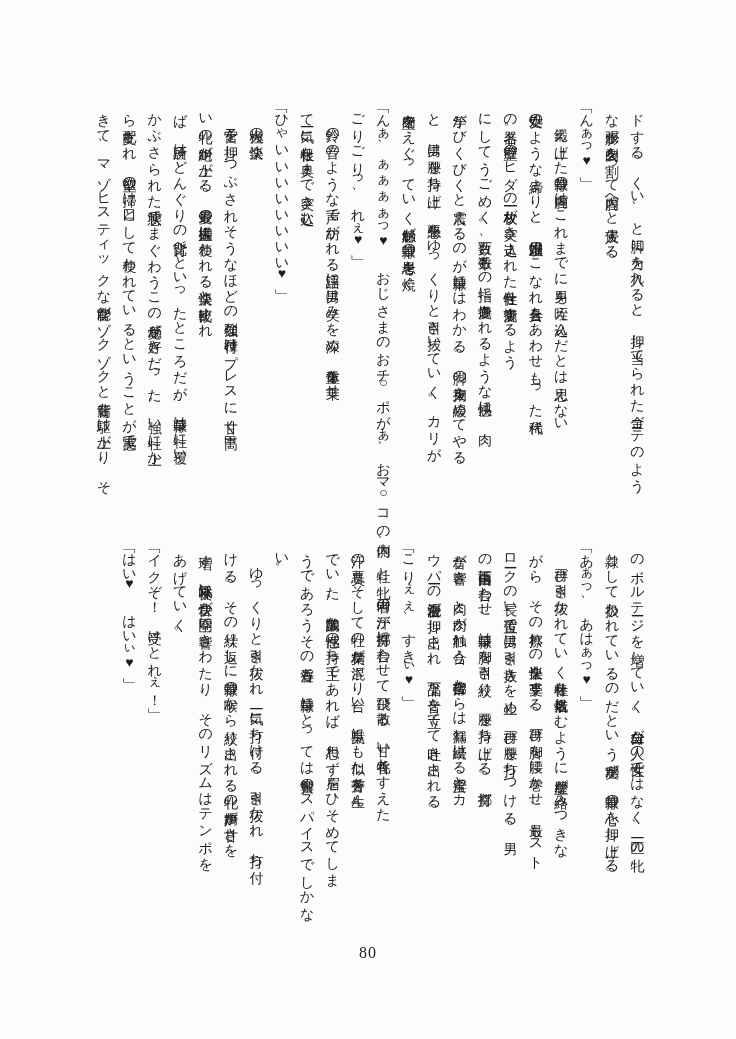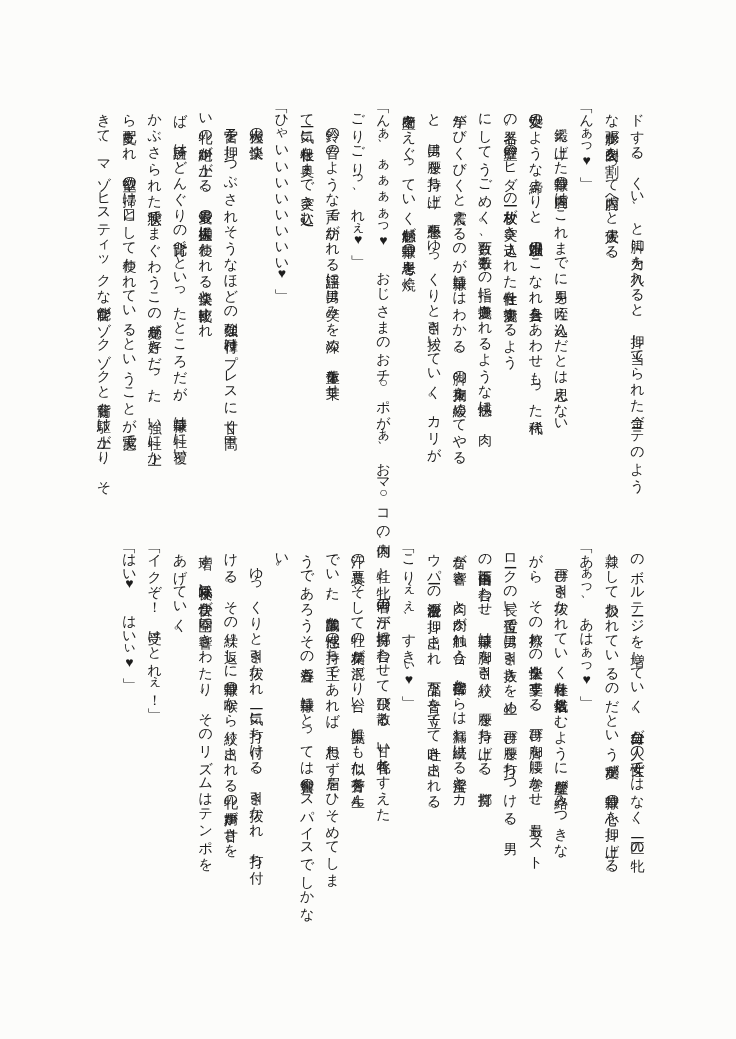--- a/index.html
+++ b/index.html
@@ -100,13 +100,14 @@
       <p class="tline">うであろうその淫香も、隷華にとっては興奮のスパイスでしかな</p>
       <p class="tline">い。</p>
       <p class="tline">　ゆっくりと引き抜かれ、一気に打ち付ける。引き抜かれ、打ち付</p>
       <p class="tline">ける。その繰り返しに隷華の喉から絞り出される牝の嬌声が甘さを</p>
       <p class="tline">増す。小気味良い快音が空間に響きわたり、そのリズムはテンポを</p>
       <p class="tline">あげていく。</p>
       <p class="tline">「イクぞ！　受けとれぇ！」</p>
       <p class="tline">「はい♥　はいぃ♥」</p>
     </section>
 
+  <div class="pagenum">80</div>
 </div>
 
 </body></html>

